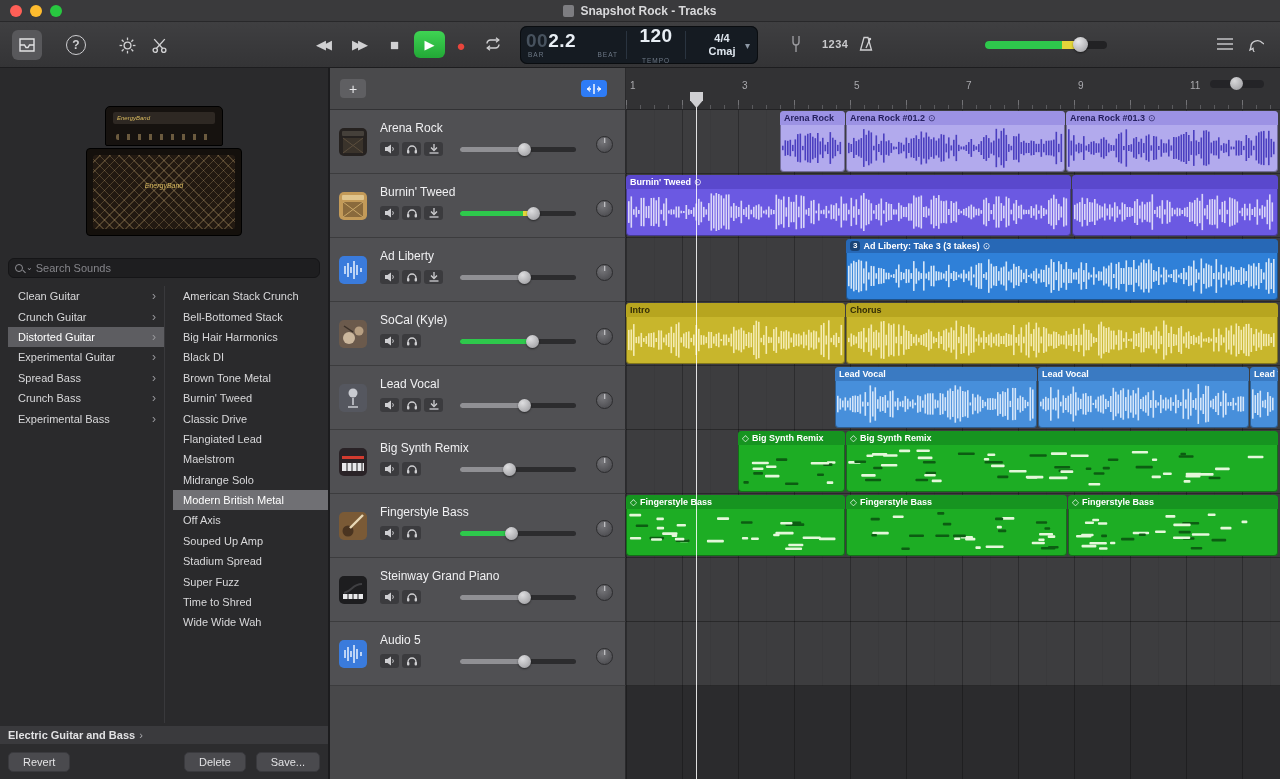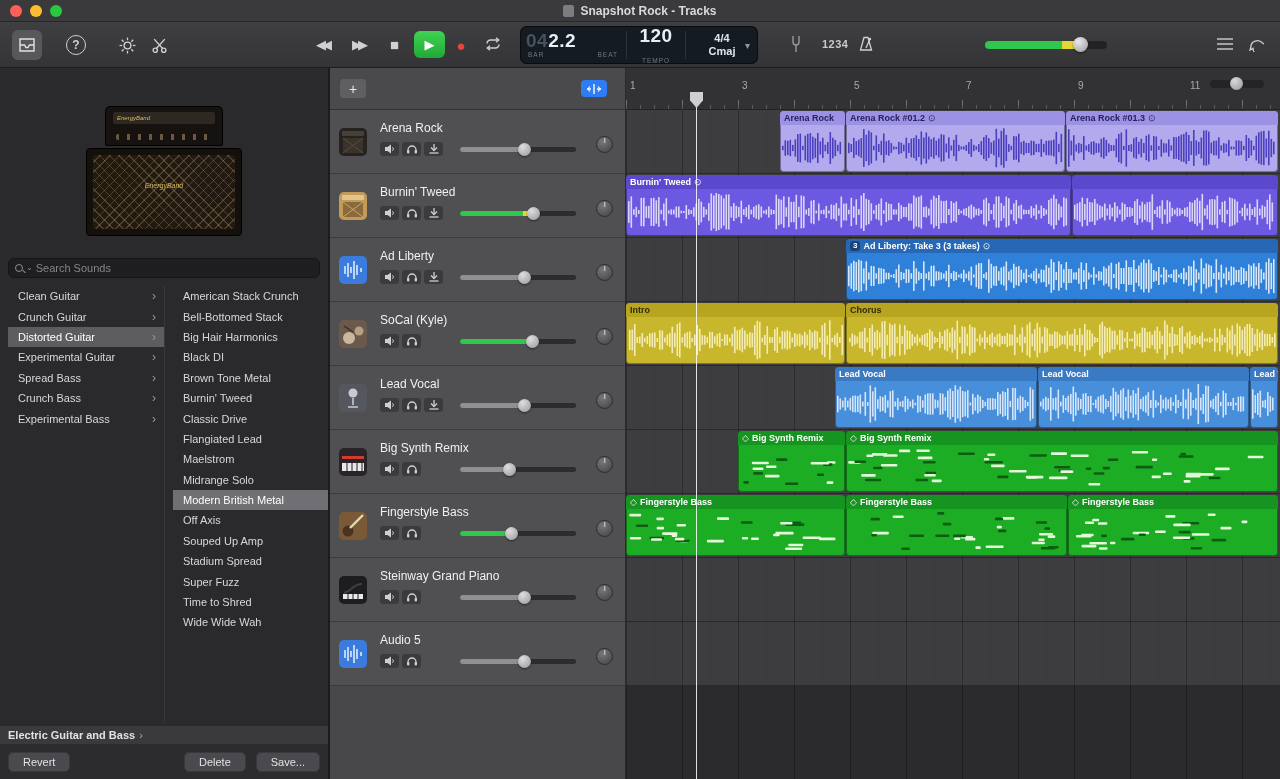--- a/index.html
+++ b/index.html
@@ -164,21 +164,21 @@
     box-shadow:inset 0 0 0 1px rgba(0,0,0,.35); }
   .rg-strip { height:14px; display:flex; align-items:center; gap:3px; padding:0 4px;
     font-size:9px; font-weight:bold; white-space:nowrap; overflow:hidden; }
   .rg-body { height:46px; position:relative; overflow:hidden; }
   .rg-badge { background:rgba(0,0,0,.35); border-radius:3px; padding:0 3px; font-size:8px; color:#fff; line-height:10px; }
   .rg-loop, .rg-diamond { font-size:9px; font-weight:normal; opacity:.9; }
   .rg-lavender { background:#b2aaed; } .rg-lavender .rg-strip { background:#9c92e4; color:#26205e; }
   .rg-purple  { background:#6b59e2; } .rg-purple  .rg-strip { background:#5a48cd; color:#fff; }
   .rg-blue    { background:#2f80d8; } .rg-blue    .rg-strip { background:#2768b6; color:#fff; }
   .rg-blue2   { background:#478fdb; } .rg-blue2   .rg-strip { background:#3a7ac2; color:#fff; }
-  .rg-yellow  { background:#c8b62c;text-align:center; } .rg-yellow  .rg-strip { background:#b7a51f; color:#332d06; }
+  .rg-yellow  { background:#c8b62c; } .rg-yellow  .rg-strip { background:#b7a51f; color:#332d06; }
   .rg-green   { background:#1dad24; } .rg-green   .rg-strip { background:#169420; color:#fff; }
 
   .rest { flex:1; display:flex; }
   .rest-head { width:296px; flex:none; background:#48484a; border-right:1px solid #2a2a2c; }
   .rest-lane { flex:1; background-color:#2b2b2d;
     background-image:repeating-linear-gradient(to right, rgba(0,0,0,.28) 0 1px, transparent 1px 56px); }
 
   .playhead { position:absolute; top:26px; bottom:0; width:1px; background:rgba(255,255,255,.85);
     z-index:20; pointer-events:none; }
   .ph-cap { position:absolute; left:-6px; top:-2px; width:13px; height:16px; background:#cfcfd2;
@@ -243,21 +243,21 @@
       <svg width="18" height="14" viewBox="0 0 18 14">
           <path d="M3 6.5a3.5 3.5 0 0 1 3.5-3.5H14" fill="none" stroke="#d0d0d2" stroke-width="1.4"></path>
           <path d="M15 7.5A3.5 3.5 0 0 1 11.5 11H4" fill="none" stroke="#d0d0d2" stroke-width="1.4"></path>
           <path d="M12 0.8L14.8 3 12 5.2" fill="none" stroke="#d0d0d2" stroke-width="1.3"></path>
           <path d="M6 8.8L3.2 11 6 13.2" fill="none" stroke="#d0d0d2" stroke-width="1.3"></path>
         </svg>
     </button>
 
     <div class="lcd">
       <div class="lcd-sec lcd-pos">
-        <div class="lcd-big"><span class="dim">04</span><span>2.2</span></div>
+        <div class="lcd-big"><span class="dim">00</span><span>2.2</span></div>
         <div class="lcd-labels">
             <span>BAR</span>
             <span>BEAT</span>
           </div>
       </div>
       <div class="lcd-div"></div>
       <div class="lcd-sec lcd-tempo">
         <div class="lcd-big">120</div>
         <div class="lcd-labels center">TEMPO</div>
       </div>

